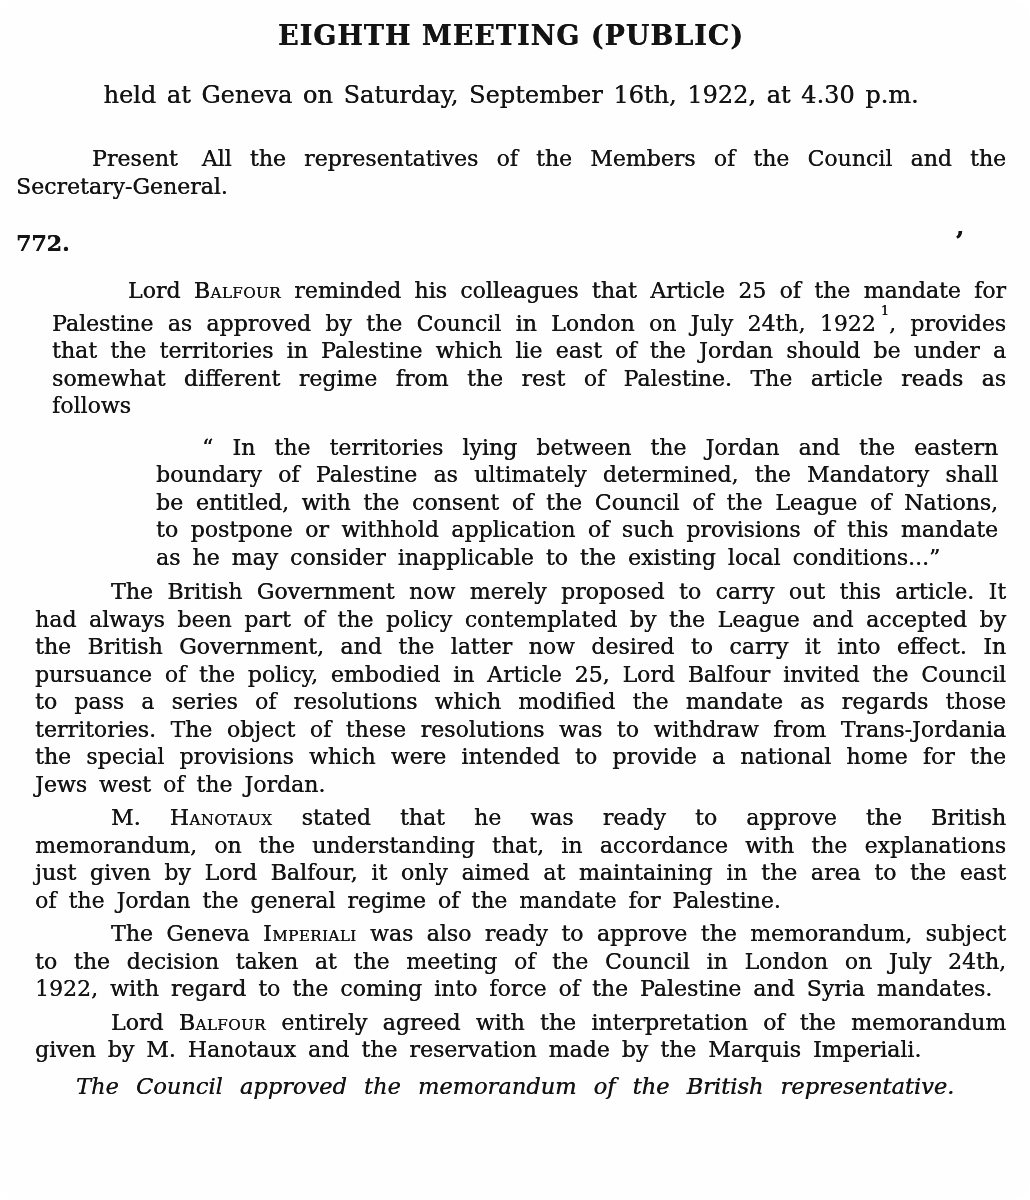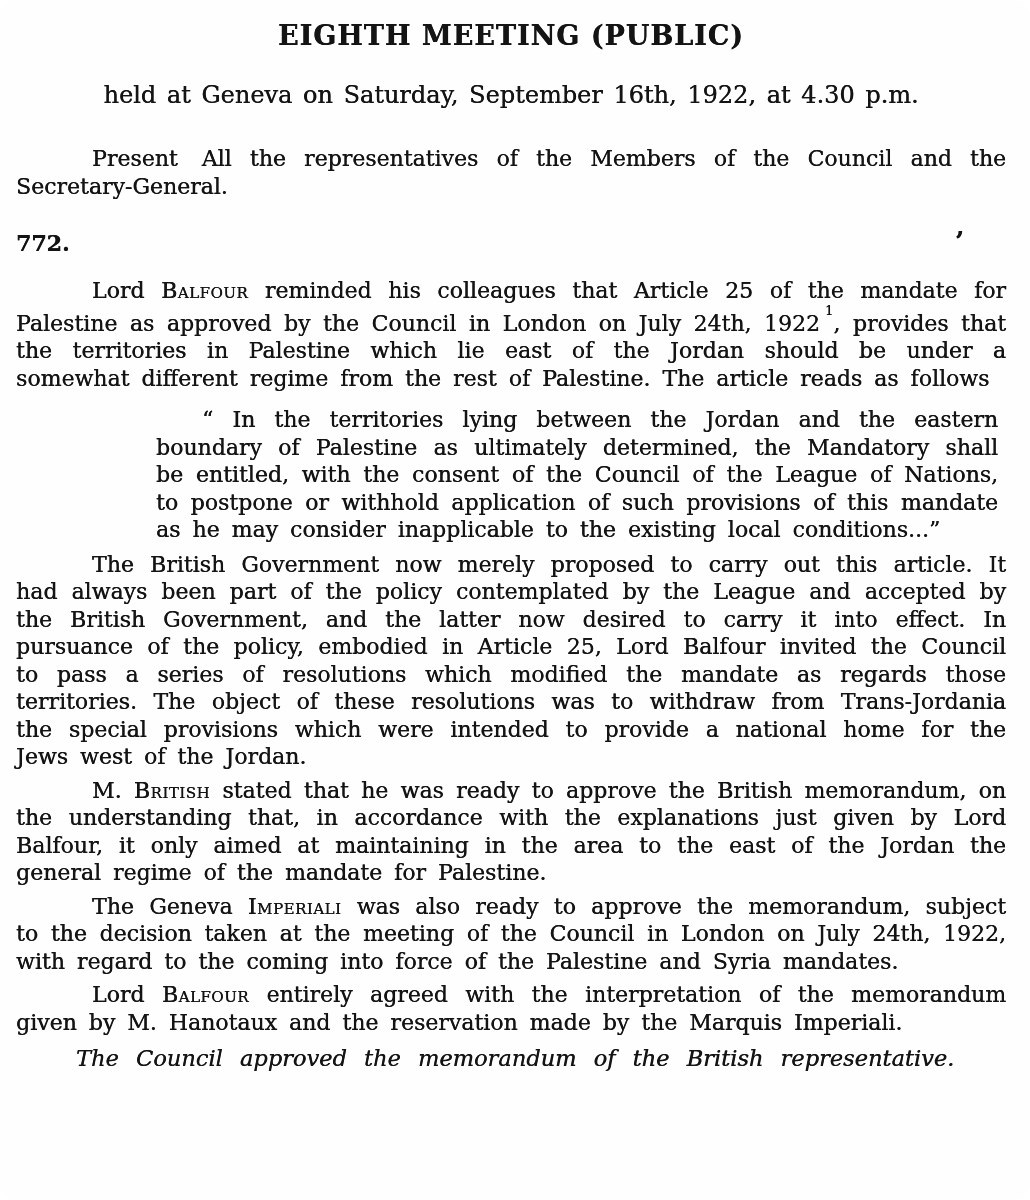--- a/index.html
+++ b/index.html
@@ -46,22 +46,22 @@
     font-weight: bold;
   }
   .sec-num { margin-right: 18px; }
   .ink-mark {
     margin-left: auto;
     padding-right: 42px;
     font-size: 26px;
     font-weight: bold;
   }
   .indent { text-indent: 76px; }
-  .para-gap { margin-top: 6px; }
-  .first-para { margin-top: 21px; }
+  .para-gap { margin-top: 6px; margin-left: 19px; }
+  .first-para { margin-top: 21px; margin-left: 36px; }
   .quote {
     margin: 14px 8px 7px 140px;
     font-size: 22px;
     line-height: 27.5px;
     text-align: justify;
     text-indent: 46px;
     word-spacing: 5px;
   }
   .sc { font-variant: small-caps; letter-spacing: 0.5px; }
   .fn {
@@ -95,21 +95,21 @@
     <span class="ink-mark">’</span>
   </div>
 
   <p class="body indent first-para"><span>Lord </span><span class="sc">Balfour</span><span> reminded his colleagues that Article 25 of the mandate for Palestine as approved by the Council in London on July 24th, 1922</span><sup class="fn">1</sup><span>, provides that the territories in Palestine which lie east of the Jordan should be under a somewhat different regime from the rest of Palestine. The article reads as follows</span></p>
 
   <blockquote class="quote">“ In the territories lying between the Jordan and the eastern boundary of Palestine as ultimately determined, the Mandatory shall be entitled, with the consent of the Council of the League of Nations, to postpone or withhold application of such provisions of this mandate as he may consider inapplicable to the existing local conditions...”</blockquote>
 
   <p class="body indent para-gap">The British Government now merely proposed to carry out this article. It had always been part of the policy contemplated by the League and accepted by the British Government, and the latter now desired to carry it into effect. In pursuance of the policy, embodied in Article 25, Lord Balfour invited the Council to pass a series of resolutions which modified the mandate as regards those territories. The object of these resolutions was to withdraw from Trans-Jordania the special provisions which were intended to provide a national home for the Jews west of the Jordan.</p>
 
 
-  <p class="body indent para-gap"><span>M. </span><span class="sc">British</span><span> stated that he was ready to approve the British memorandum, on the understanding that, in accordance with the explanations just given by Lord Balfour, it only aimed at maintaining in the area to the east of the Jordan the general regime of the mandate for Palestine.</span></p>
+  <p class="body indent para-gap"><span>M. </span><span class="sc">Hanotaux</span><span> stated that he was ready to approve the British memorandum, on the understanding that, in accordance with the explanations just given by Lord Balfour, it only aimed at maintaining in the area to the east of the Jordan the general regime of the mandate for Palestine.</span></p>
 
   <p class="body indent para-gap"><span>The Geneva </span><span class="sc">Imperiali</span><span> was also ready to approve the memorandum, subject to the decision taken at the meeting of the Council in London on July 24th, 1922, with regard to the coming into force of the Palestine and Syria mandates.</span></p>
 
   <p class="body indent para-gap"><span>Lord </span><span class="sc">Balfour</span><span> entirely agreed with the interpretation of the memorandum given by M. Hanotaux and the reservation made by the Marquis Imperiali.</span></p>
 
   <p class="council-decision">The Council approved the memorandum of the British representative.</p>
 
 </div>
 
 </body></html>

